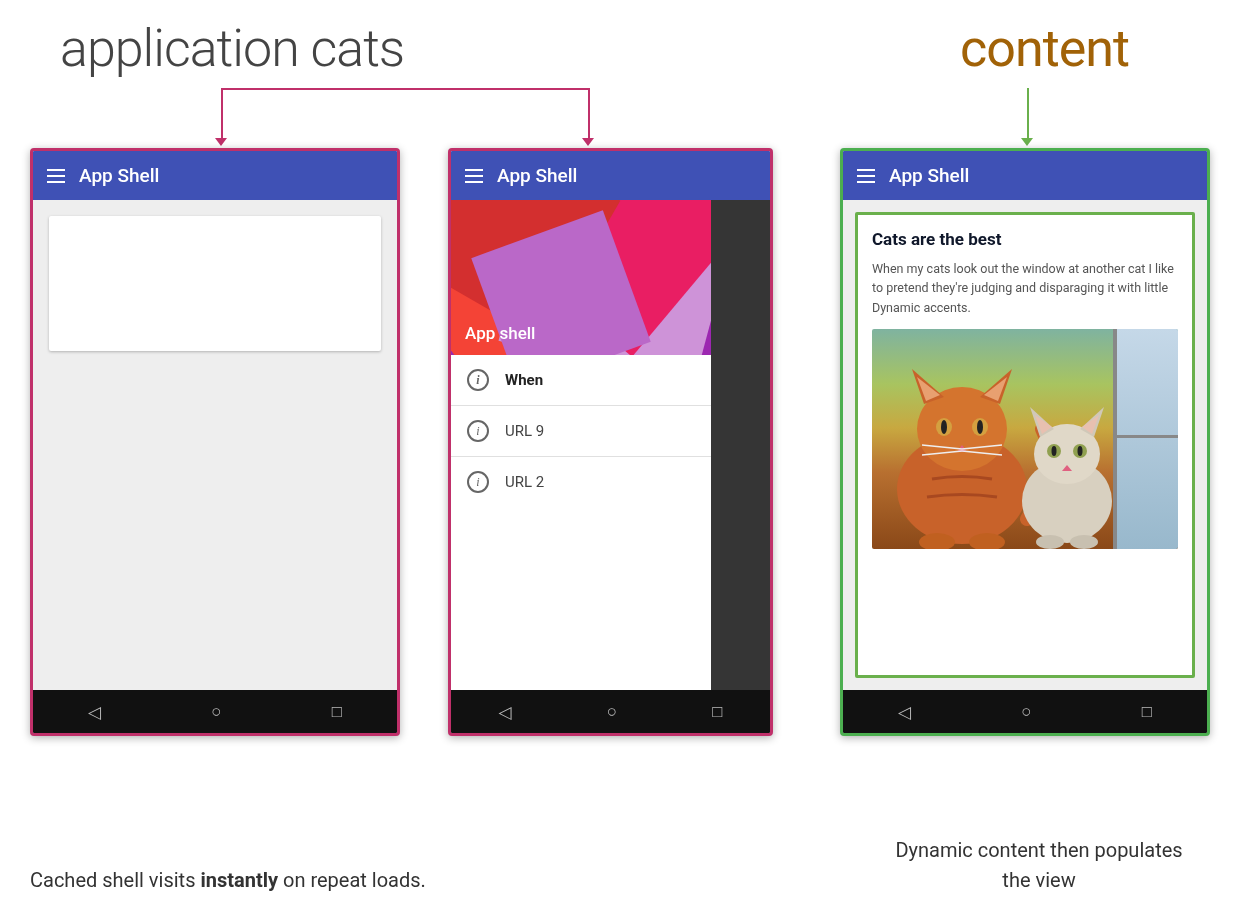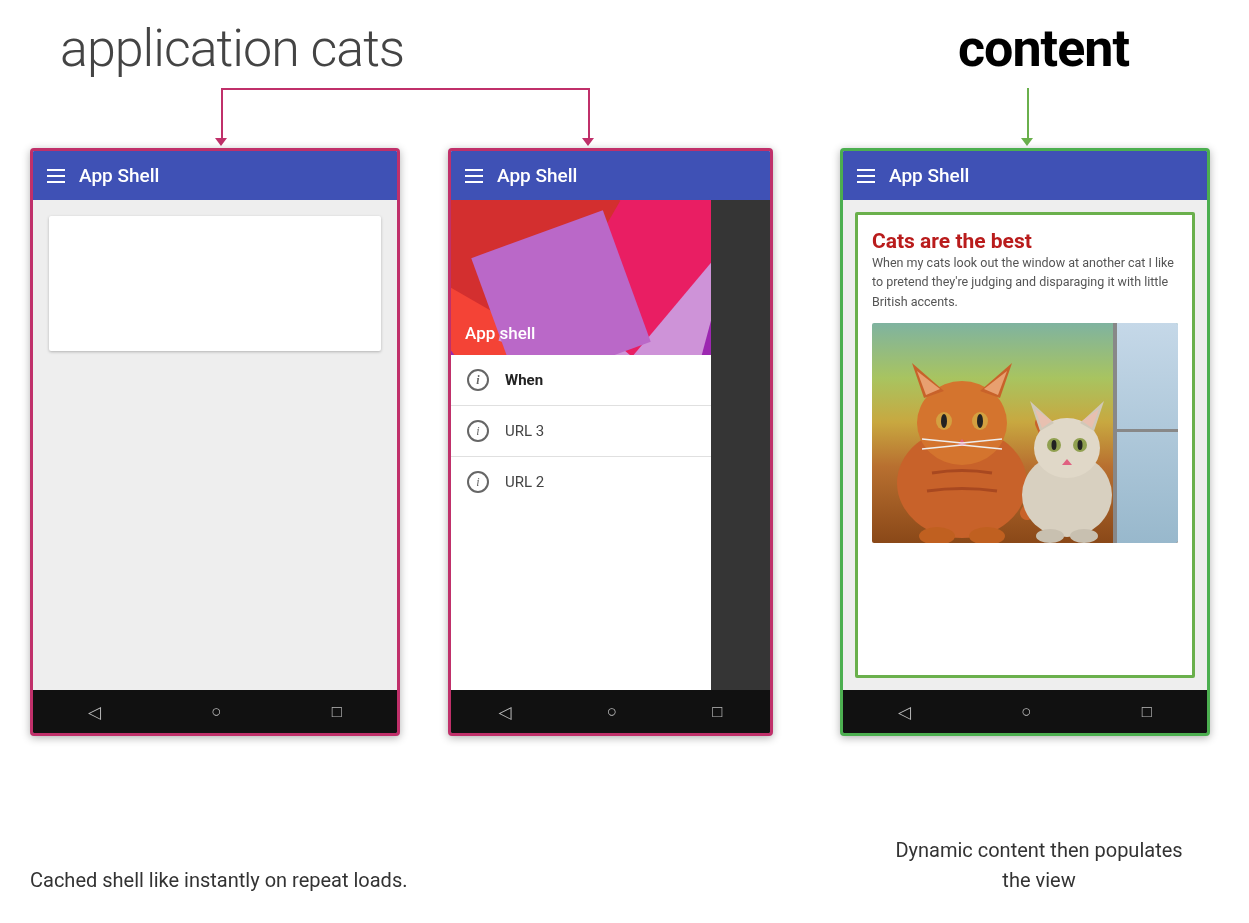--- a/index.html
+++ b/index.html
@@ -12,21 +12,21 @@
       position: relative;
     }
   </style>
 </head>
 <body>
 
 <div style="position:absolute; top:18px; left:60px; font-size:52px; color:#444; font-weight:300; letter-spacing:-1px;">
   <span>application cats</span>
 </div>
 
-<div style="position:absolute; top:18px; right:120px; font-size:52px; color:#000000; font-weight:700; letter-spacing:-1px;">
+<div style="position:absolute; top:18px; right:120px; font-size:52px; color:#a16207; font-weight:400; letter-spacing:-1px;">
   <span>content</span>
 </div>
 
 <div style="position:absolute; top:88px; left:221px; width:2px; height:52px; background:#c0306a;"></div>
 <div style="position:absolute; top:138px; left:215px; width:0; height:0; border-left:6px solid transparent; border-right:6px solid transparent; border-top:8px solid #c0306a;"></div>
 
 <div style="position:absolute; top:88px; left:588px; width:2px; height:52px; background:#c0306a;"></div>
 <div style="position:absolute; top:138px; left:582px; width:0; height:0; border-left:6px solid transparent; border-right:6px solid transparent; border-top:8px solid #c0306a;"></div>
 
 <div style="position:absolute; top:88px; left:1027px; width:2px; height:52px; background:#6ab04c;"></div>
@@ -86,21 +86,21 @@
       </div>
 
       <div style="background:white;">
         <div style="display:flex; align-items:center; padding:14px 16px; gap:16px; font-size:15px; font-weight:bold; color:#222;">
           <div style="width:22px; height:22px; border:2px solid #666; border-radius:50%; display:flex; align-items:center; justify-content:center; font-size:12px; color:#666; font-style:italic; font-family:serif; flex-shrink:0;">i</div>
           <span>When</span>
         </div>
         <div style="height:1px; background:#e0e0e0;"></div>
         <div style="display:flex; align-items:center; padding:14px 16px; gap:16px; font-size:15px; color:#444;">
           <div style="width:22px; height:22px; border:2px solid #666; border-radius:50%; display:flex; align-items:center; justify-content:center; font-size:12px; color:#666; font-style:italic; font-family:serif; flex-shrink:0;">i</div>
-          <span>URL 3</span>
+          <span>URL 9</span>
         </div>
         <div style="height:1px; background:#e0e0e0;"></div>
         <div style="display:flex; align-items:center; padding:14px 16px; gap:16px; font-size:15px; color:#444;">
           <div style="width:22px; height:22px; border:2px solid #666; border-radius:50%; display:flex; align-items:center; justify-content:center; font-size:12px; color:#666; font-style:italic; font-family:serif; flex-shrink:0;">i</div>
           <span>URL 2</span>
         </div>
       </div>
     </div>
 
     <div style="position:absolute; top:0; left:260px; right:0; height:100%; background:rgba(0,0,0,0.55); z-index:4;"></div>
@@ -119,22 +119,22 @@
     <div style="display:flex; flex-direction:column; gap:4px; cursor:pointer;">
       <span style="display:block; width:18px; height:2px; background:white;"></span>
       <span style="display:block; width:18px; height:2px; background:white;"></span>
       <span style="display:block; width:18px; height:2px; background:white;"></span>
     </div>
     <span>App Shell</span>
   </div>
 
   <div style="background:#eeeeee; height:490px; padding:12px;">
     <div style="border:3px solid #6ab04c; background:white; padding:14px; border-radius:2px; height:100%;">
-      <div style="font-size:21px; font-weight:bold; color:#b91c1c; margin-bottom:0;">Cats are the best</div>
-      <div style="font-size:12.5px; color:#555; line-height:1.55; margin-bottom:12px;">When my cats look out the window at another cat I like to pretend they're judging and disparaging it with little British accents.</div>
+      <div style="font-size:17px; font-weight:bold; color:#0f172a; margin-bottom:10px;">Cats are the best</div>
+      <div style="font-size:12.5px; color:#555; line-height:1.55; margin-bottom:12px;">When my cats look out the window at another cat I like to pretend they're judging and disparaging it with little Dynamic accents.</div>
 
       <div style="width:100%; height:220px; border-radius:2px; position:relative; overflow:hidden;">
 
         <div style="position:absolute; inset:0; background:linear-gradient(180deg, #7fb3a0 0%, #a8c460 25%, #c8a840 45%, #b87030 65%, #8a4818 100%);"></div>
 
         <div style="position:absolute; top:0; right:0; width:65px; height:100%; background:linear-gradient(180deg, #c5d8e8 0%, #98b8cc 100%); border-left:4px solid #888;"></div>
 
         <div style="position:absolute; top:48%; right:0; width:65px; height:3px; background:#888;"></div>
 
         <svg style="position:absolute; bottom:0; left:10px;" width="160" height="200" viewBox="0 0 160 200">
@@ -201,18 +201,18 @@
   </div>
 
   <div style="background:#111; padding:11px 0; display:flex; justify-content:space-around; align-items:center;">
     <span style="color:#bbb; font-size:17px;">◁</span>
     <span style="color:#bbb; font-size:17px;">○</span>
     <span style="color:#bbb; font-size:17px;">□</span>
   </div>
 </div>
 
 <div style="position:absolute; bottom:28px; left:30px; width:420px; font-size:20px; color:#333; line-height:1.5;">
-  <span>Cached shell like </span><span style="font-weight:normal;">instantly</span><span> on repeat loads.</span>
+  <span>Cached shell visits </span><span style="font-weight:bold;">instantly</span><span> on repeat loads.</span>
 </div>
 
 <div style="position:absolute; bottom:28px; right:60px; width:300px; font-size:20px; color:#333; line-height:1.5; text-align:center;">
   <span>Dynamic content then populates the view</span>
 </div>
 
 </body></html>

